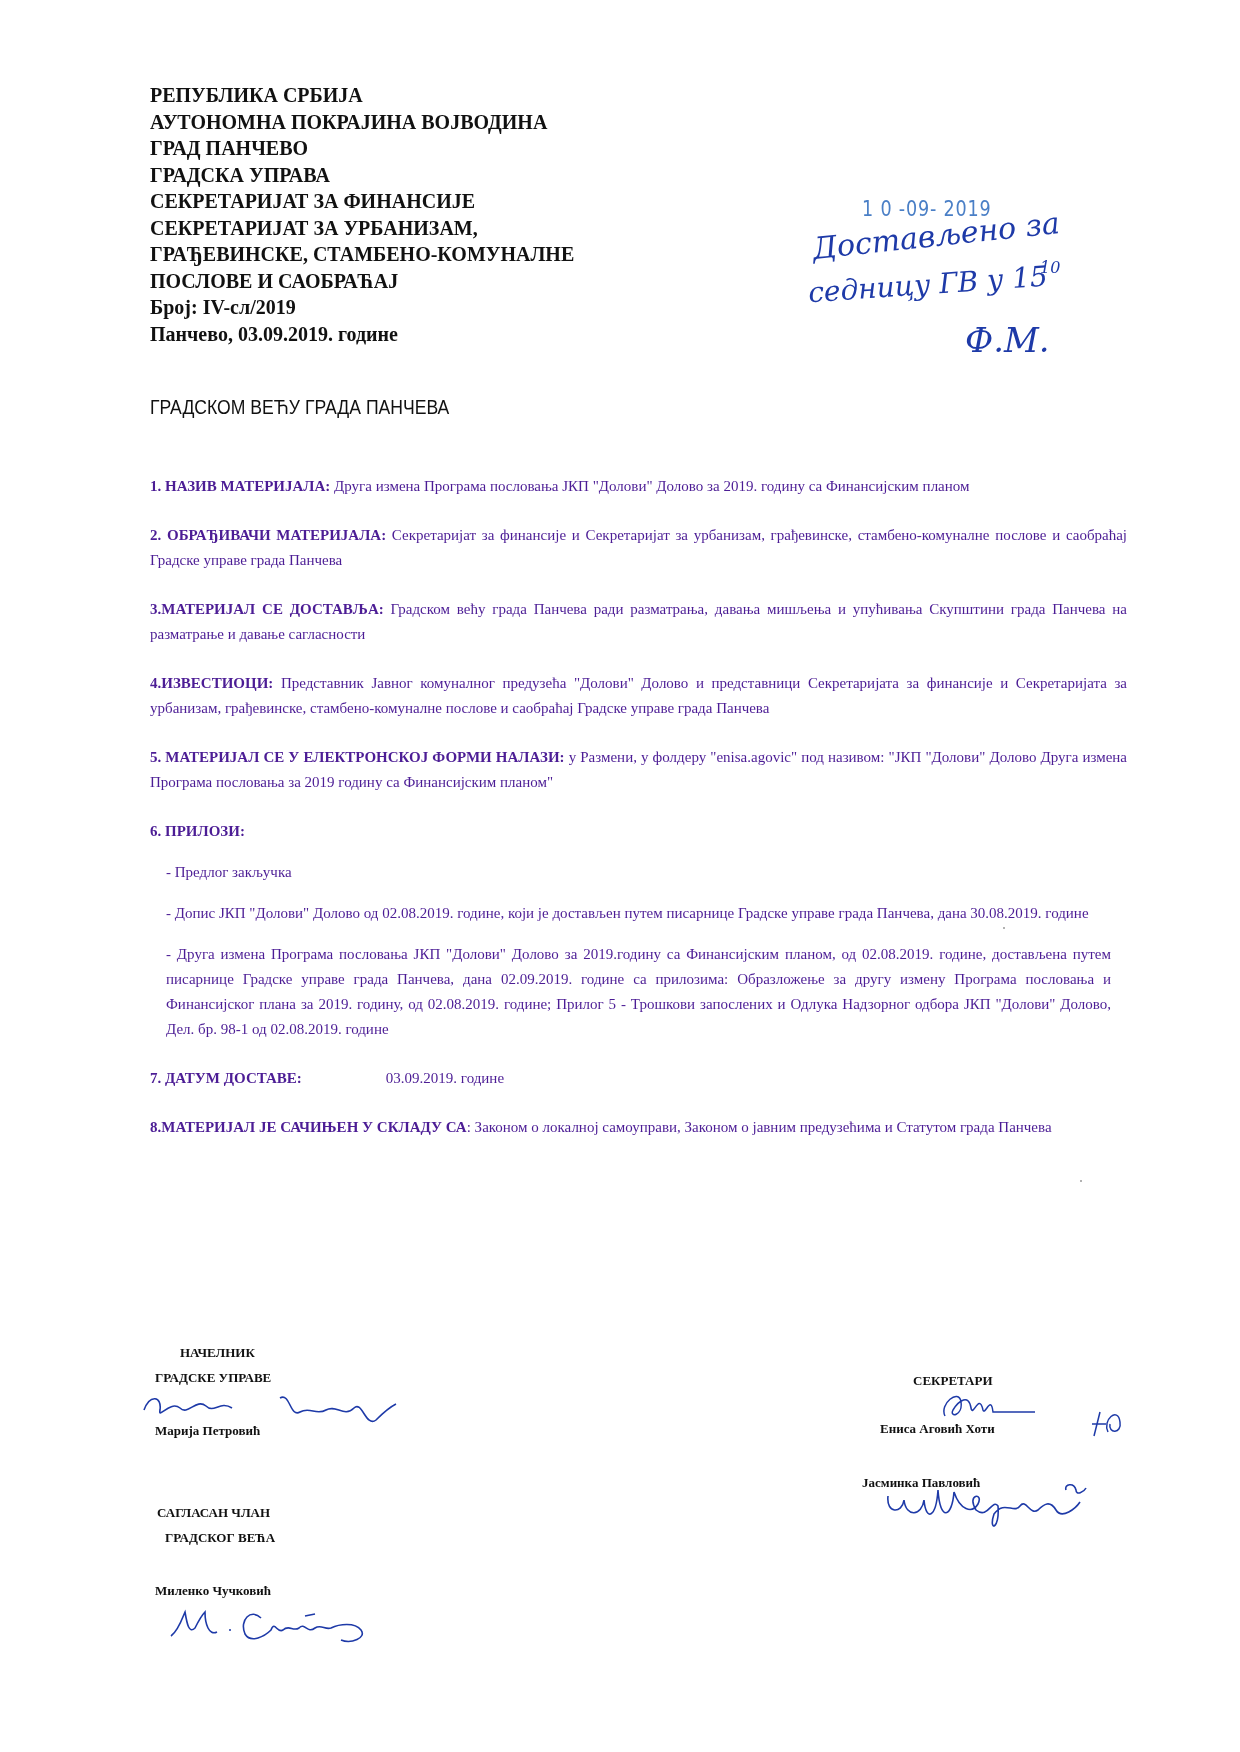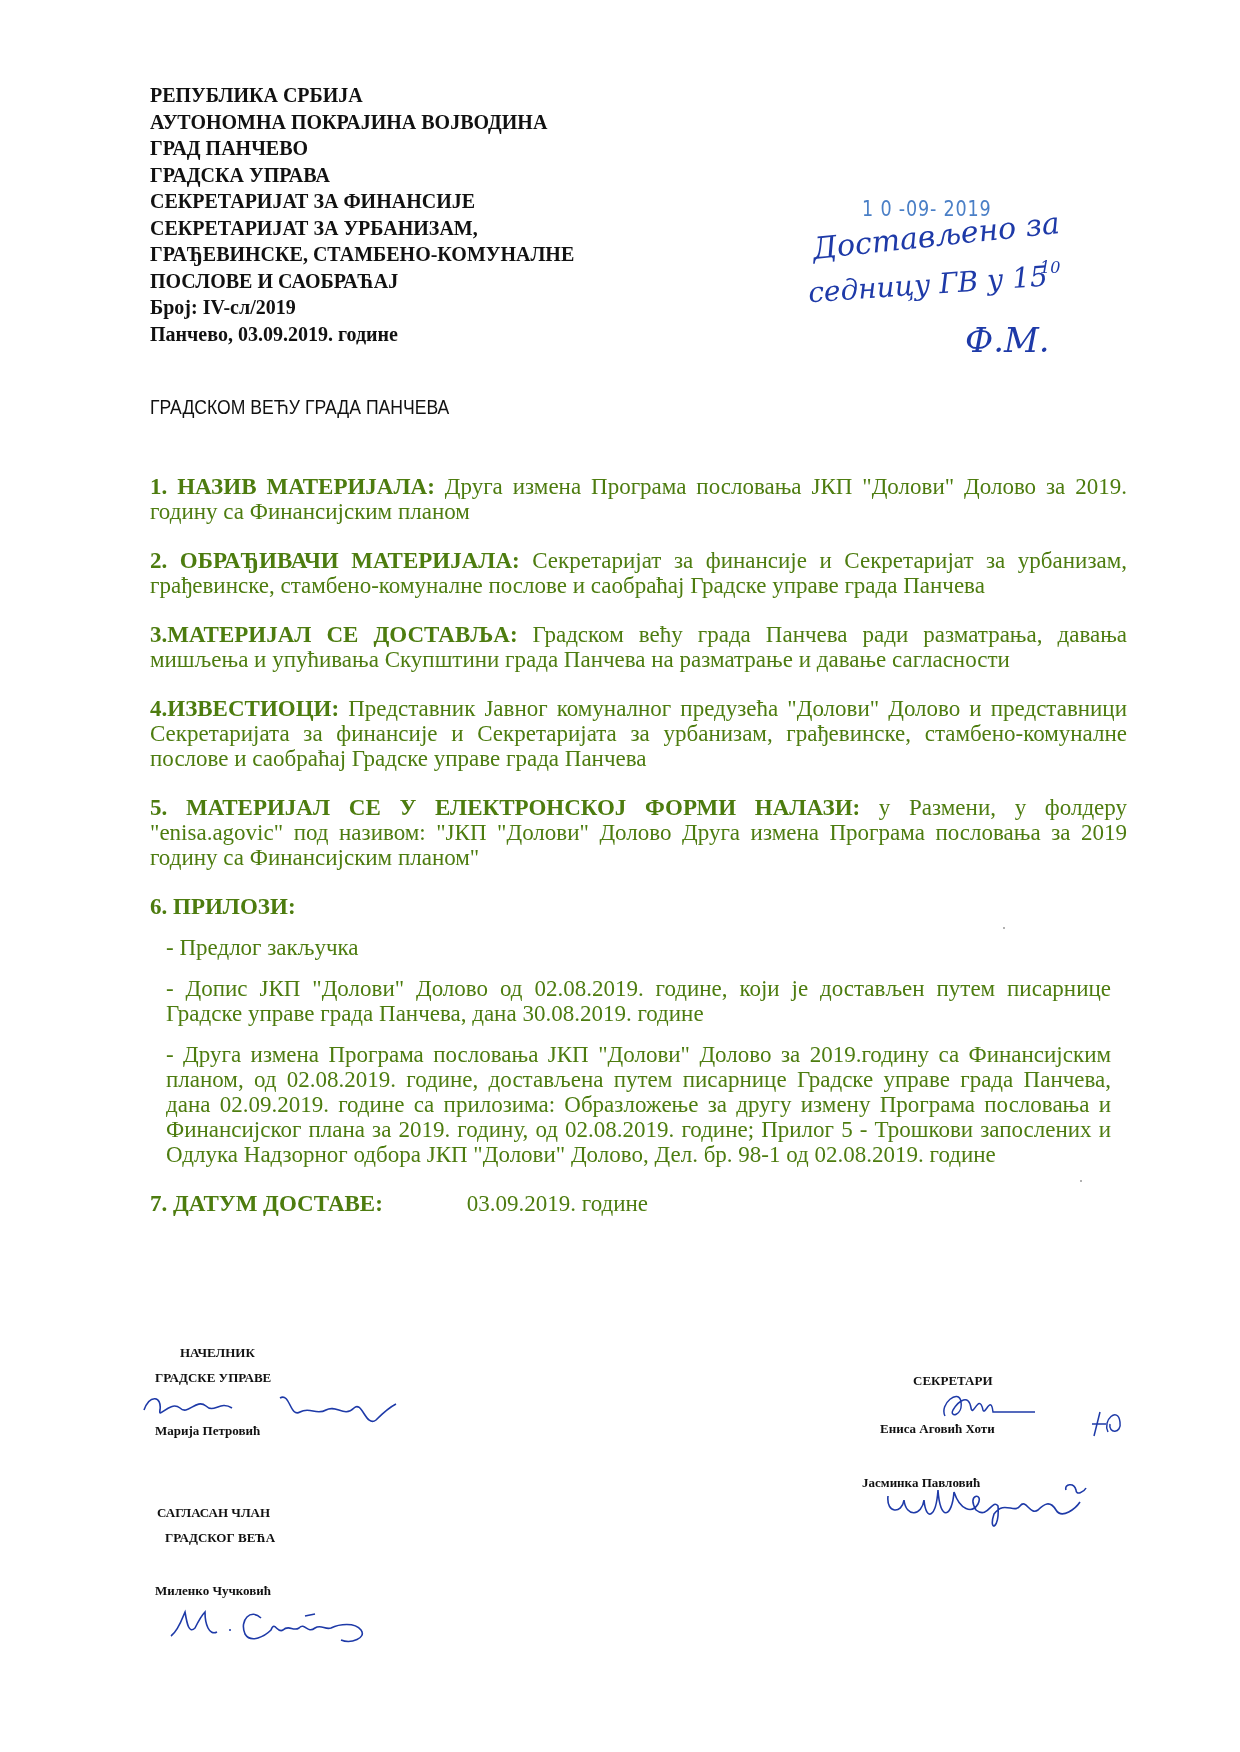--- a/index.html
+++ b/index.html
@@ -3,21 +3,21 @@
 <meta charset="utf-8">
 <style>
   html, body { margin:0; padding:0; background:#ffffff; }
   body { width:1240px; height:1752px; position:relative; overflow:hidden; color:#111; }
   .page { position:absolute; left:0; top:0; width:1240px; height:1268px; }
   .header { position:absolute; left:150px; top:82px; font-family:"Liberation Serif", serif; font-weight:bold; font-size:20px; line-height:26.5px; color:#111; }
   .header div { white-space:nowrap; }
   .stamp { position:absolute; left:862px; top:196px; font-family:"DejaVu Sans", sans-serif; font-size:22px; color:#4a7fc6; letter-spacing:1px; transform:scaleX(0.8); transform-origin:left top; }
   .hand { position:absolute; font-family:"DejaVu Serif", serif; font-style:italic; color:#1e3aa8; }
   .addressee { position:absolute; left:150px; top:396px; font-family:"Liberation Sans", sans-serif; font-size:20px; color:#111; transform:scaleX(0.88); transform-origin:left top; white-space:nowrap; }
-  .body { position:absolute; left:150px; top:474px; width:977px; font-family:"Liberation Serif", serif; font-size:23px; line-height:25px; color:#4d7c0f; }
+  .body { position:absolute; left:150px; top:474px; width:977px; font-family:"Liberation Serif", serif; font-size:15px; line-height:25px; color:#4c1d95; }
   .sec { margin:0 0 24px 0; text-align:justify; }
   .sec .lbl { font-family:"Liberation Serif", serif; font-weight:bold; }
   .list-line { margin:16px; text-align:justify; }
   .date-val { display:inline-block; margin-left:84px; }
   .sig { position:absolute; font-family:"Liberation Serif", serif; font-weight:bold; font-size:13px; line-height:25px; color:#111; white-space:nowrap; }
   svg.sigline { position:absolute; overflow:visible; }
   .dot { position:absolute; width:2px; height:2px; background:#999; border-radius:1px; }
 </style>
 </head>
 <body>
@@ -66,20 +66,23 @@
       <div class="lbl">6. ПРИЛОЗИ:</div>
       <p class="list-line">- Предлог закључка</p>
       <p class="list-line">- Допис ЈКП "Долови" Долово од 02.08.2019. године, који је достављен путем писарнице Градске управе града Панчева, дана 30.08.2019. године</p>
       <p class="list-line">- Друга измена Програма пословања ЈКП "Долови" Долово за 2019.годину са Финансијским планом, од 02.08.2019. године, достављена путем писарнице Градске управе града Панчева, дана 02.09.2019. године са прилозима: Образложење за другу измену Програма пословања и Финансијског плана за 2019. годину, од 02.08.2019. године; Прилог 5 - Трошкови запослених и Одлука Надзорног одбора ЈКП "Долови" Долово, Дел. бр. 98-1 од 02.08.2019. године</p>
     </div>
 
     <p class="sec">
       <span class="lbl">7. ДАТУМ ДОСТАВЕ:</span><span class="date-val">03.09.2019. године</span>
     </p>
 
+    <p class="sec">
+      <span class="lbl">8.МАТЕРИЈАЛ ЈЕ САЧИЊЕН У СКЛАДУ СА</span><span>: Законом о локалној самоуправи, Законом о јавним предузећима и Статутом града Панчева</span>
+    </p>
   </div>
 
   <div class="sig" style="left:180px; top:1340px;">НАЧЕЛНИК</div>
   <div class="sig" style="left:155px; top:1365px;">ГРАДСКЕ УПРАВЕ</div>
   <svg class="sigline" style="left:140px; top:1388px;" width="280" height="50">
     <path d="M4 22 C10 6, 22 8, 20 22 C18 32, 30 12, 40 20 C48 28, 56 10, 66 18 C74 26, 80 12, 92 20 M140 10 C150 4, 150 30, 160 24 C170 18, 176 28, 186 22 C196 16, 204 30, 214 20 C222 12, 226 40, 236 32 C242 26, 248 20, 256 16" fill="none" stroke="#1e3aa8" stroke-width="1.6"></path>
   </svg>
   <div class="sig" style="left:155px; top:1418px;">Марија Петровић</div>
 
   <div class="sig" style="left:913px; top:1368px;">СЕКРЕТАРИ</div>

